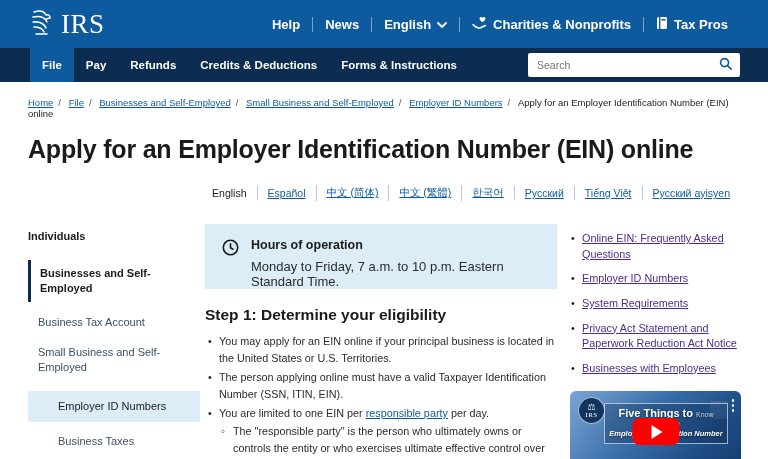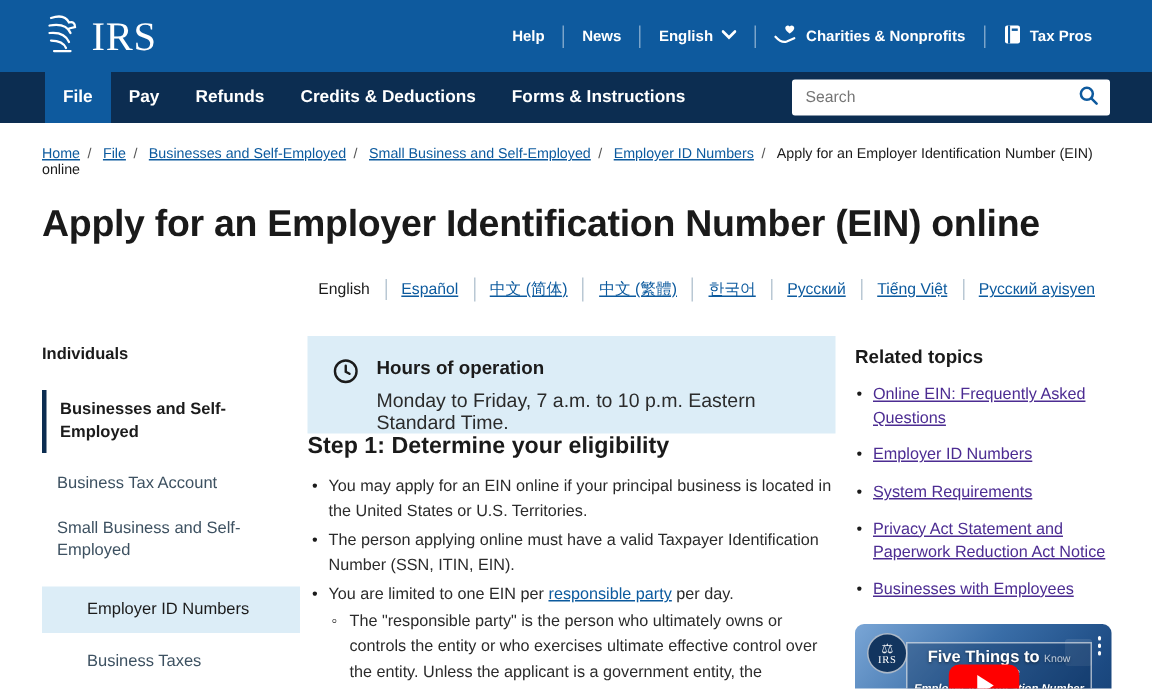--- a/index.html
+++ b/index.html
@@ -13,21 +13,21 @@
   a { cursor: pointer; }
 
   
   .site-header {
     height: 48px; background: #0e5a9e;
     display: flex; align-items: center; justify-content: space-between;
     padding: 0 28px;
   }
   .brand { display: flex; align-items: center; gap: 3px; color: #fff; text-decoration: none; }
   .brand-text { font-family: "Liberation Serif", serif; font-size: 27px; letter-spacing: .5px; line-height: 1; }
-  .utility { display: flex; align-items: center; font-size: 10px; color: #fff; }
+  .utility { display: flex; align-items: center; font-size: 13px; color: #fff; }
   .u-item { color: #fff; text-decoration: none; display: flex; align-items: center; gap: 6px; padding: 0 12px; white-space: nowrap; font-weight: 600; }
   .u-sep { width: 1px; height: 15px; background: rgba(255,255,255,.45); }
 
   
   .main-nav { height: 34px; background: #0c2d51; display: flex; align-items: stretch; padding-left: 30px; position: relative; }
   .nav-item { color: #fff; font-size: 11.5px; font-weight: 600; display: flex; align-items: center; padding: 0 12px; text-decoration: none; white-space: nowrap; }
   .nav-item.active { background: #0e5a9e; font-weight: 700; }
   .search-box { position: absolute; right: 28px; top: 5px; width: 212px; height: 24px; background: #fff; border-radius: 2px; display: flex; align-items: center; }
   .search-box input { flex: 1; min-width: 0; border: none; outline: none; font-size: 10.5px; padding: 0 0 0 9px; color: #333; background: transparent; font-family: "Liberation Sans", sans-serif; }
   .search-box input::placeholder { color: #757575; }
@@ -62,21 +62,21 @@
   .s-item.lvl1 { padding-left: 10px; }
   .s-item.lvl2 { padding-left: 30px; }
   .s-item.current { background: #dcedf7; padding: 8px 6px 8px 30px; color: #1b1b1b; margin-bottom: 12px; }
 
   
   .main-col { width: 352px; flex: none; margin-left: 5px; }
   .hours-box { background: #dcedf7; padding: 14px 16px 0 17px; display: flex; gap: 12px; }
   .hours-title { font-size: 12.5px; font-weight: 700; margin-bottom: 7px; }
   .hours-text { font-size: 13px; color: #2b2b2b; }
   .clock-wrap { flex: none; margin-top: 1px; }
-  .step-heading { font-size: 15.5px; font-weight: 700; color: #1a1a1a; }
+  .step-heading { font-size: 15.5px; font-weight: 700; margin-top: 17px; color: #1a1a1a; }
   .bullets { list-style: none; margin-top: 9px; font-size: 10.8px; line-height: 1.58; color: #2b2b2b; }
   .bullets > li { padding-left: 14px; position: relative; margin-bottom: 2px; }
   .bullets > li::before { content: "\2022"; position: absolute; left: 3px; color: #1b1b1b; }
   .sub-bullets { list-style: none; margin-top: 1px; }
   .sub-bullets li { padding-left: 14px; position: relative; }
   .sub-bullets li::before { content: "\25E6"; position: absolute; left: 2px; color: #1b1b1b; }
   a.inline-link { color: #0c5a9e; text-decoration: underline; }
 
   
   .related { width: 171px; flex: none; margin-left: 13px; font-size: 10.8px; padding-top: 7px; }
@@ -244,21 +244,20 @@
         <ul class="sub-bullets">
           <li>
             <span>The "responsible party" is the person who ultimately owns or controls the entity or who exercises ultimate effective control over the entity. Unless the applicant is a government entity, the responsible party must be an individual (i.e., a natural person), not an entity.</span>
           </li>
         </ul>
       </li>
     </ul>
   </main>
 
   <aside class="related">
-    <h3 class="related-title">Related topics</h3>
     <ul>
       <li><a>Online EIN: Frequently Asked Questions</a></li>
       <li><a>Employer ID Numbers</a></li>
       <li><a>System Requirements</a></li>
       <li><a>Privacy Act Statement and Paperwork Reduction Act Notice</a></li>
       <li><a>Businesses with Employees</a></li>
     </ul>
 
     <div class="video-card">
       <span class="tex1"></span>

